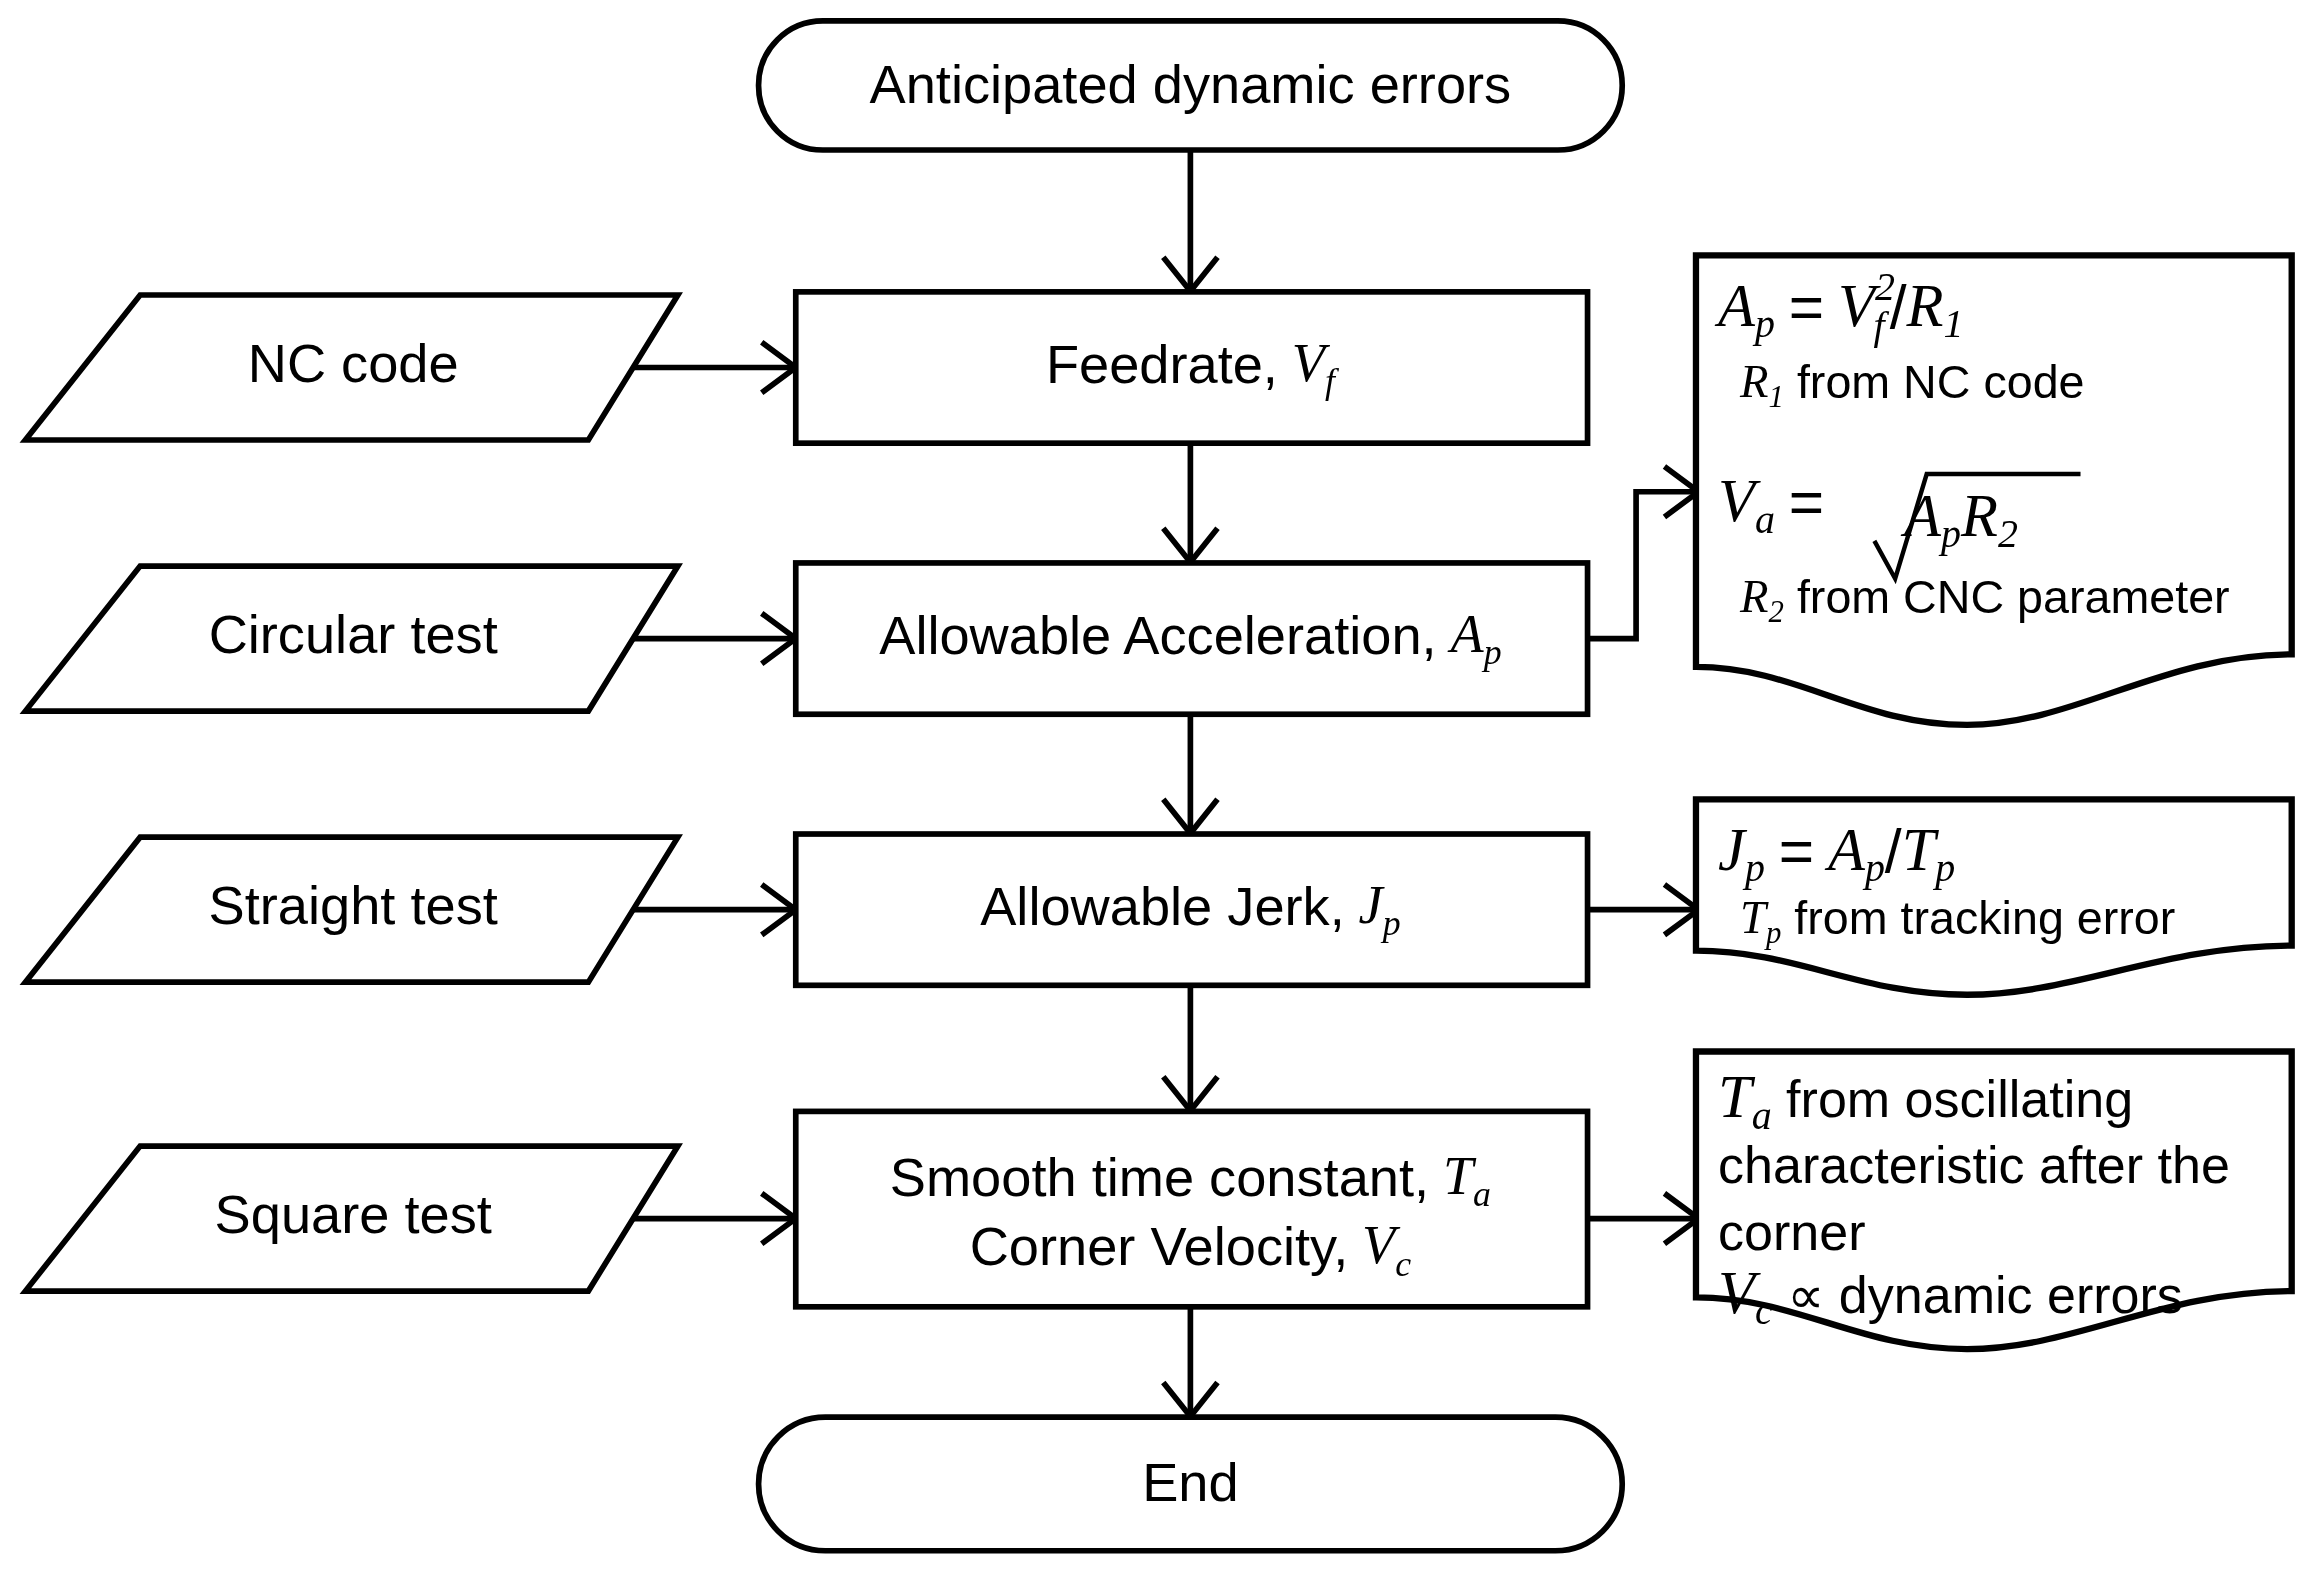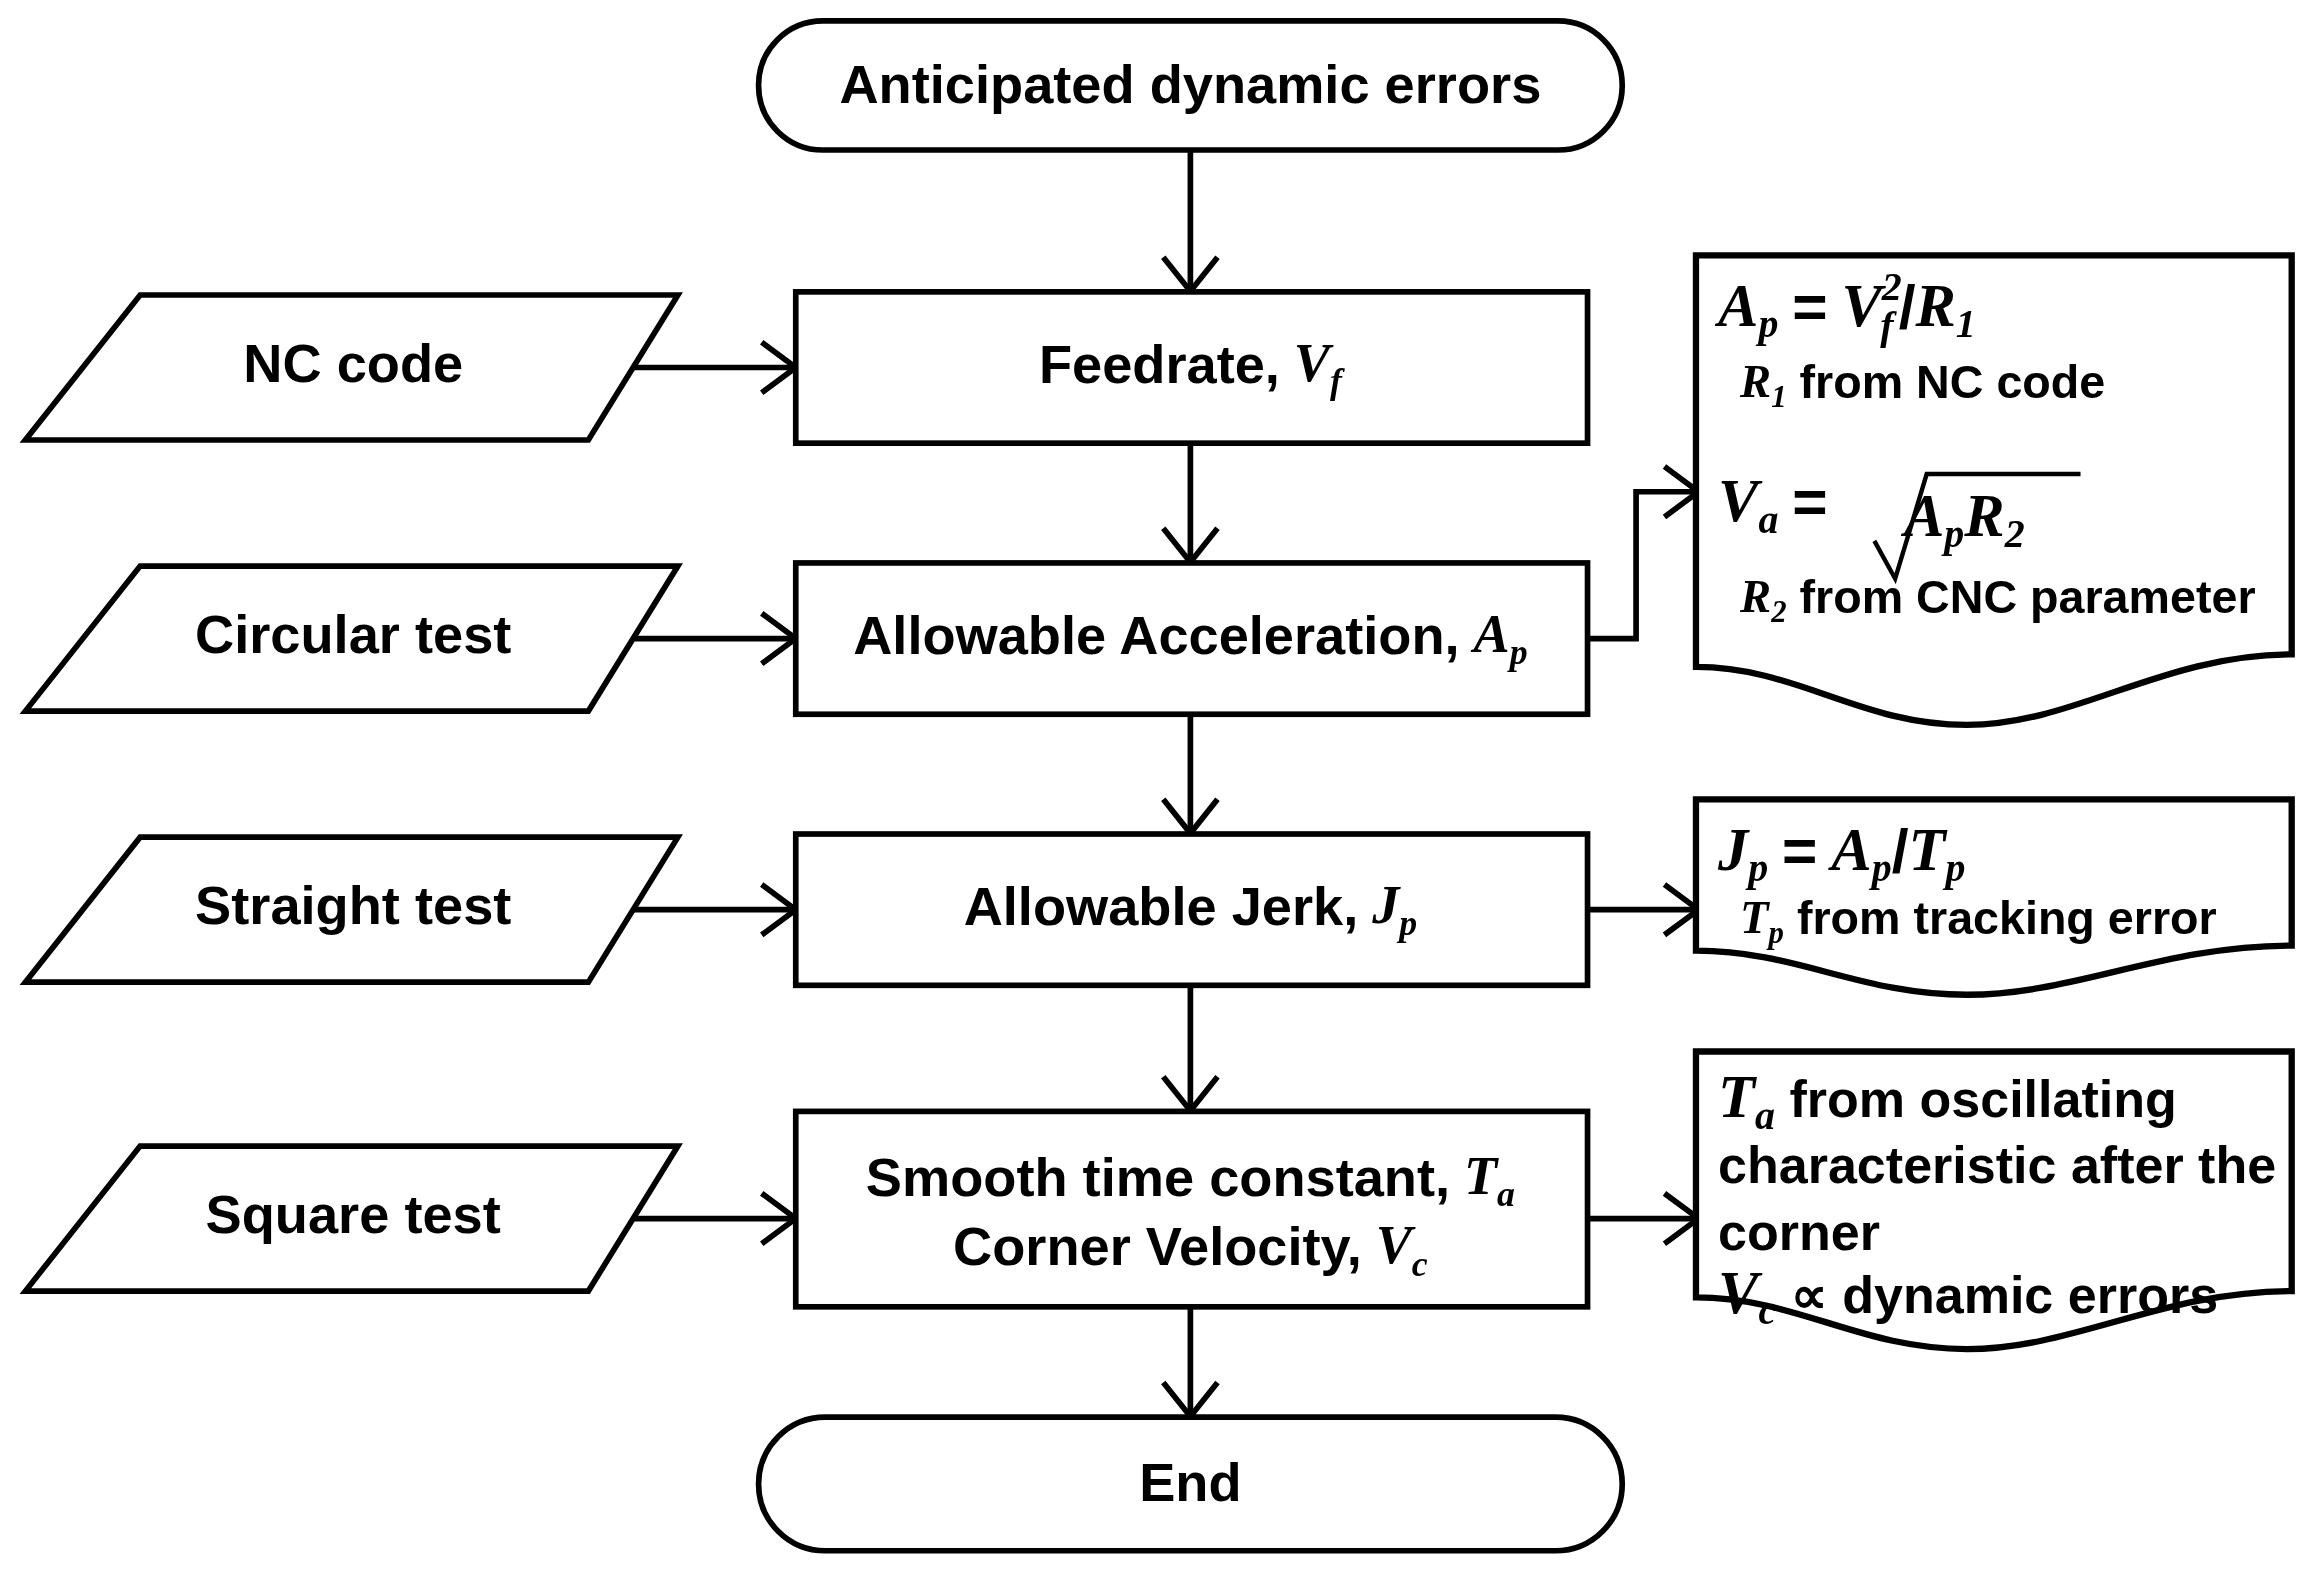--- a/index.html
+++ b/index.html
@@ -7,21 +7,20 @@
     padding: 0;
     background: #ffffff;
   }
   #flow-root {
     position: relative;
     width: 2319px;
     height: 1576px;
     background: #ffffff;
     font-family: "Liberation Sans", sans-serif;
     overflow: hidden;
-    font-weight: bold;
   }
   svg.diagram {
     display: block;
     width: 2319px;
     height: 1576px;
   }
   .shape-stroke {
     fill: #ffffff;
     stroke: #000000;
     stroke-width: 9;

